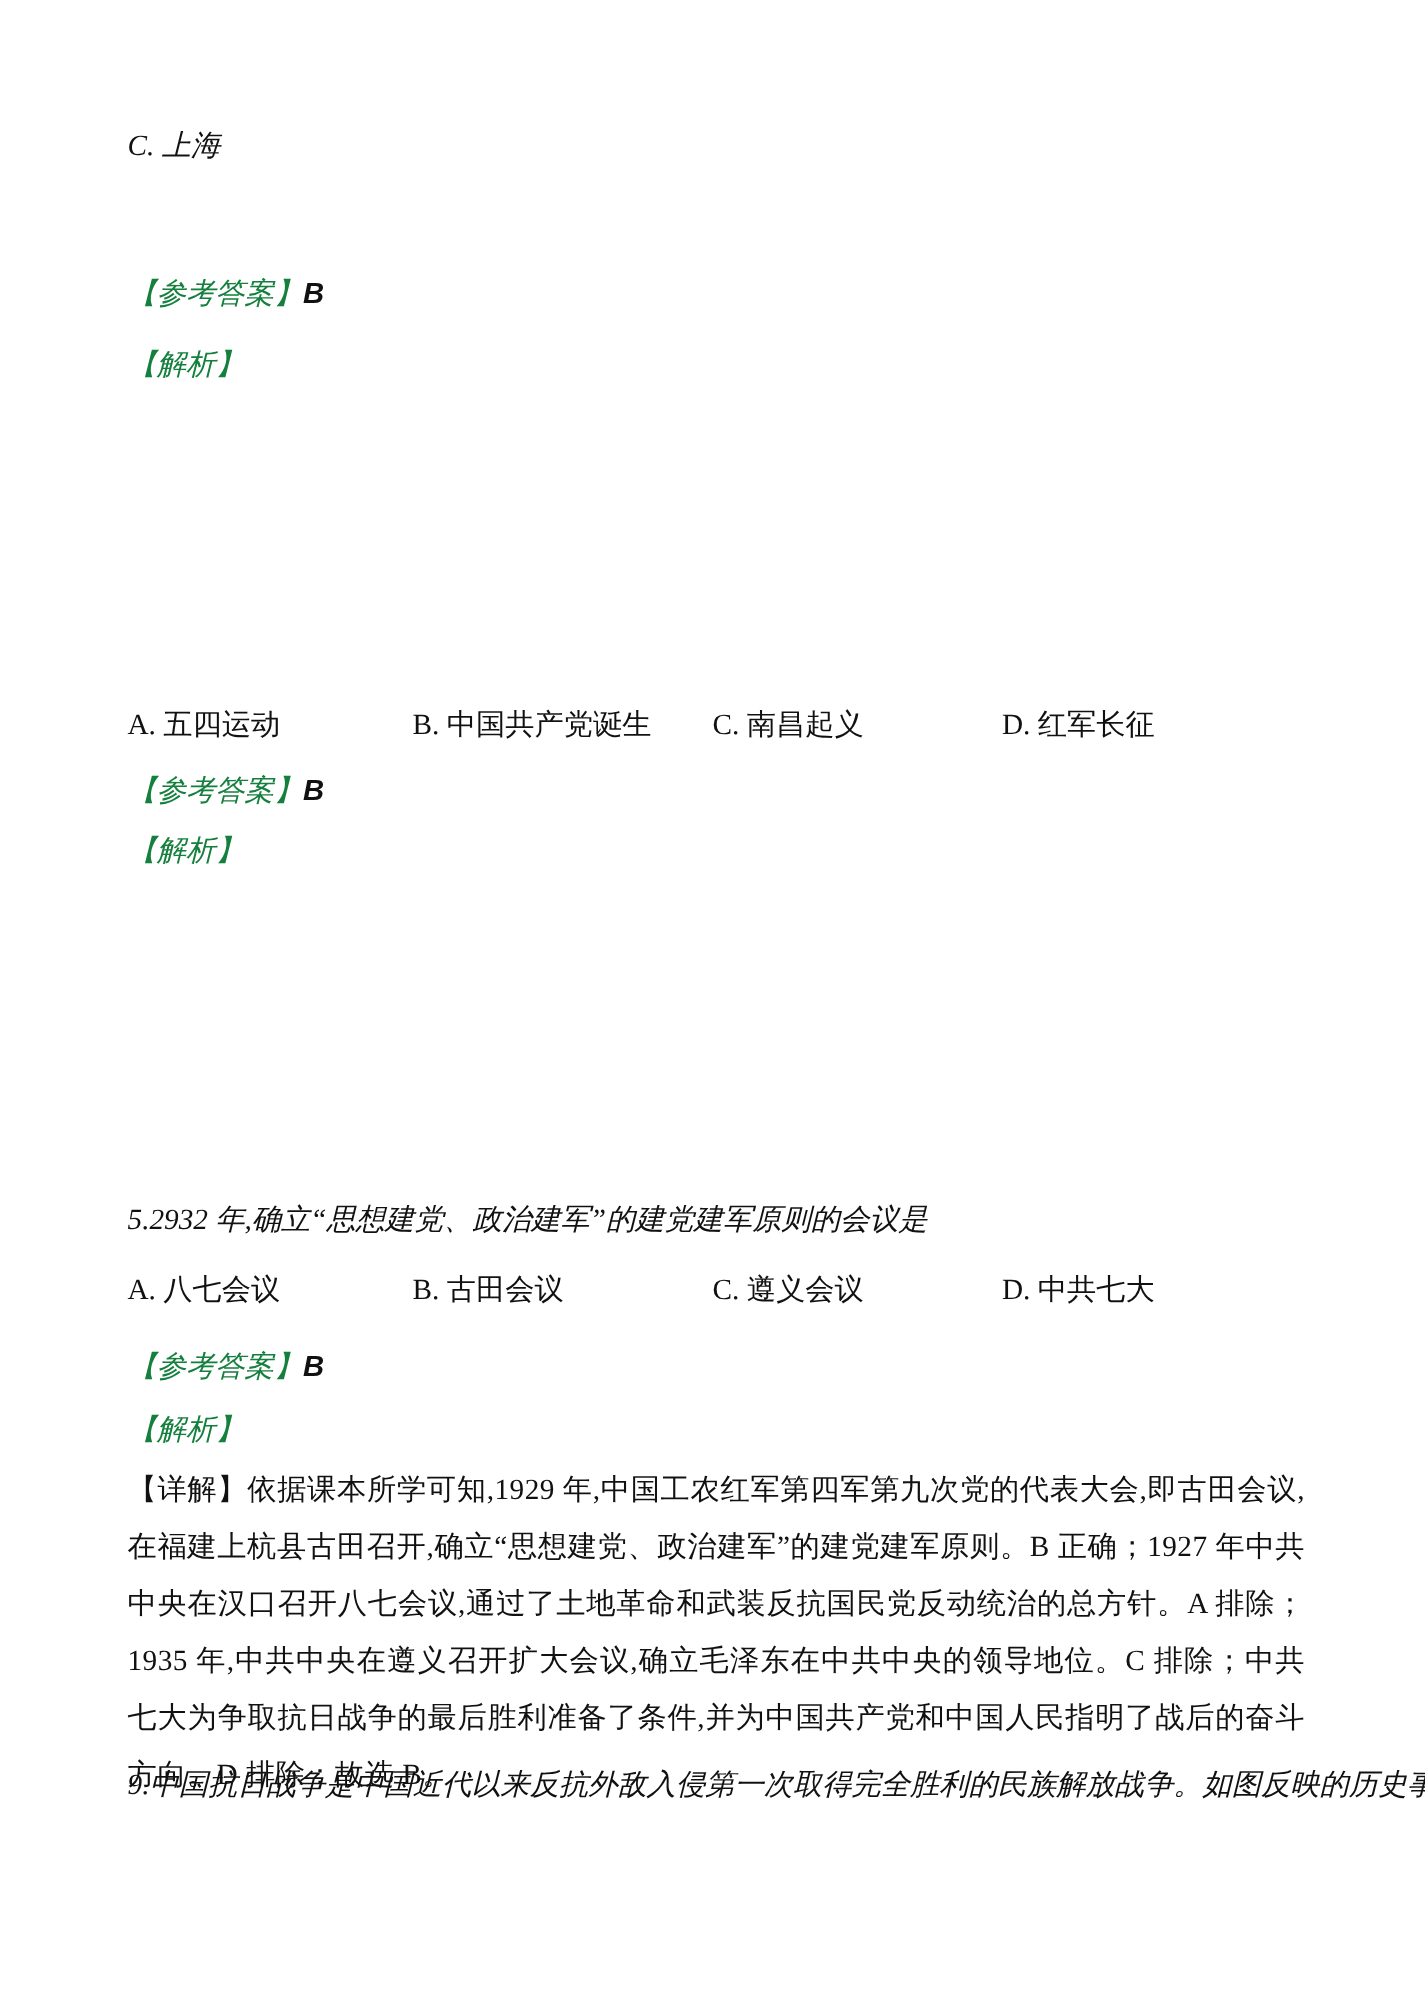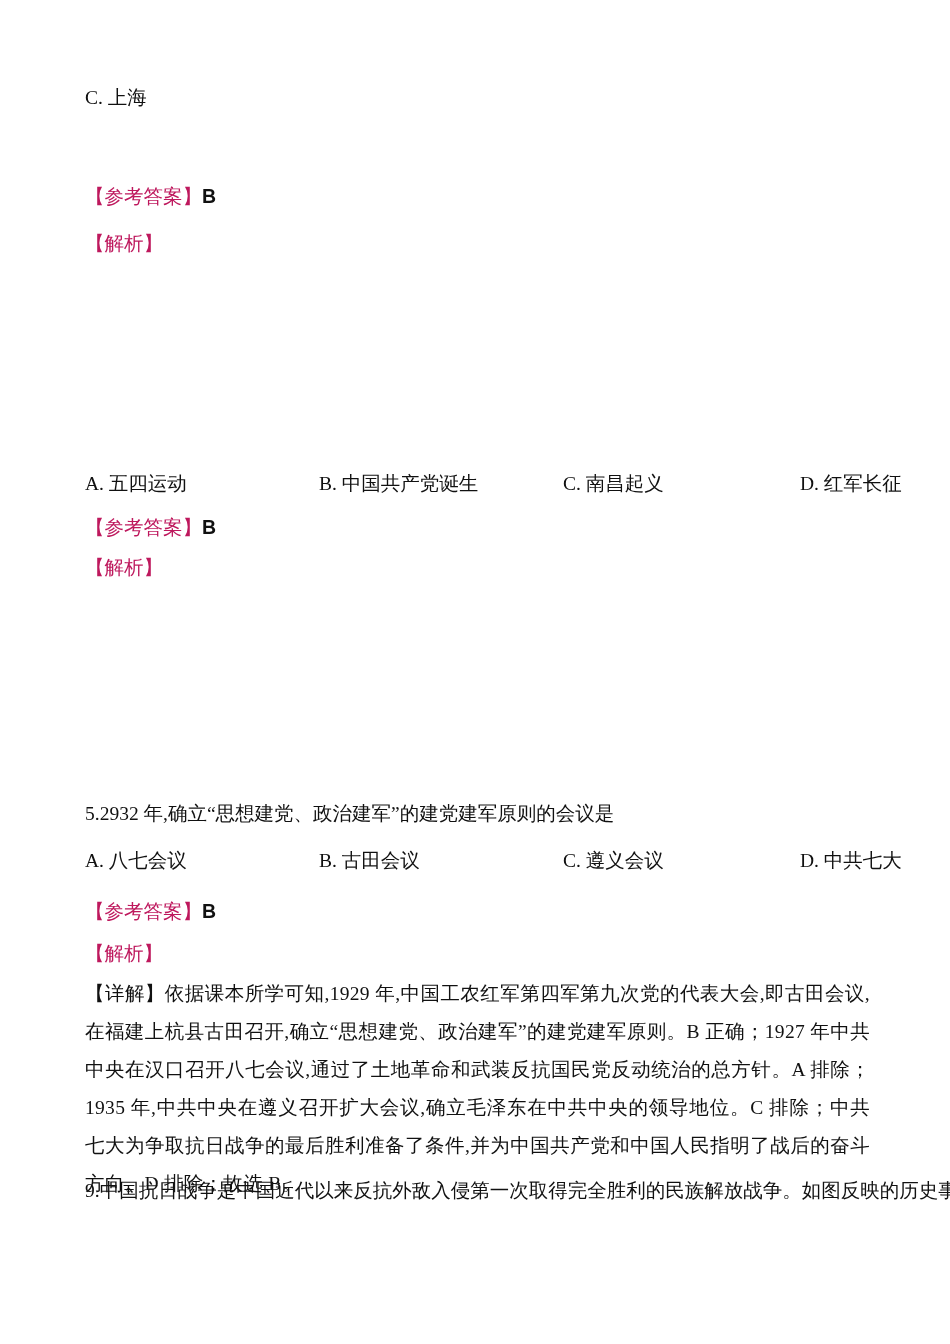--- a/index.html
+++ b/index.html
@@ -18,41 +18,41 @@
     overflow: hidden;
   }
   .blk {
     position: absolute;
     left: 85px;
     right: 80px;
   }
   .single {
     line-height: 22px;
     white-space: nowrap;
+    font-style: italic;
   }
   .para {
     text-align: justify;
     text-justify: inter-character;
     letter-spacing: 0.3px;
   }
   .lh-37 { line-height: 37px; }
   .lh-48 { line-height: 48.5px; }
   .lh-38 { line-height: 38px; }
-  .blue { color: #be185d; }
+  .blue { color: #15803d; }
   .ans-val {
     color: #111111;
     font-family: "Liberation Sans", "DejaVu Sans", sans-serif;
     font-weight: 600;
   }
   .opts-row {
     display: grid;
     grid-template-columns: 190px 200px 193px auto;
     line-height: 22px;
     white-space: nowrap;
-    gap: 44px;
   }
 </style>
 </head>
 <body>
 
 <div class="page">
 
   <div class="blk single" style="top:87px">C. 上海</div>
 
 

